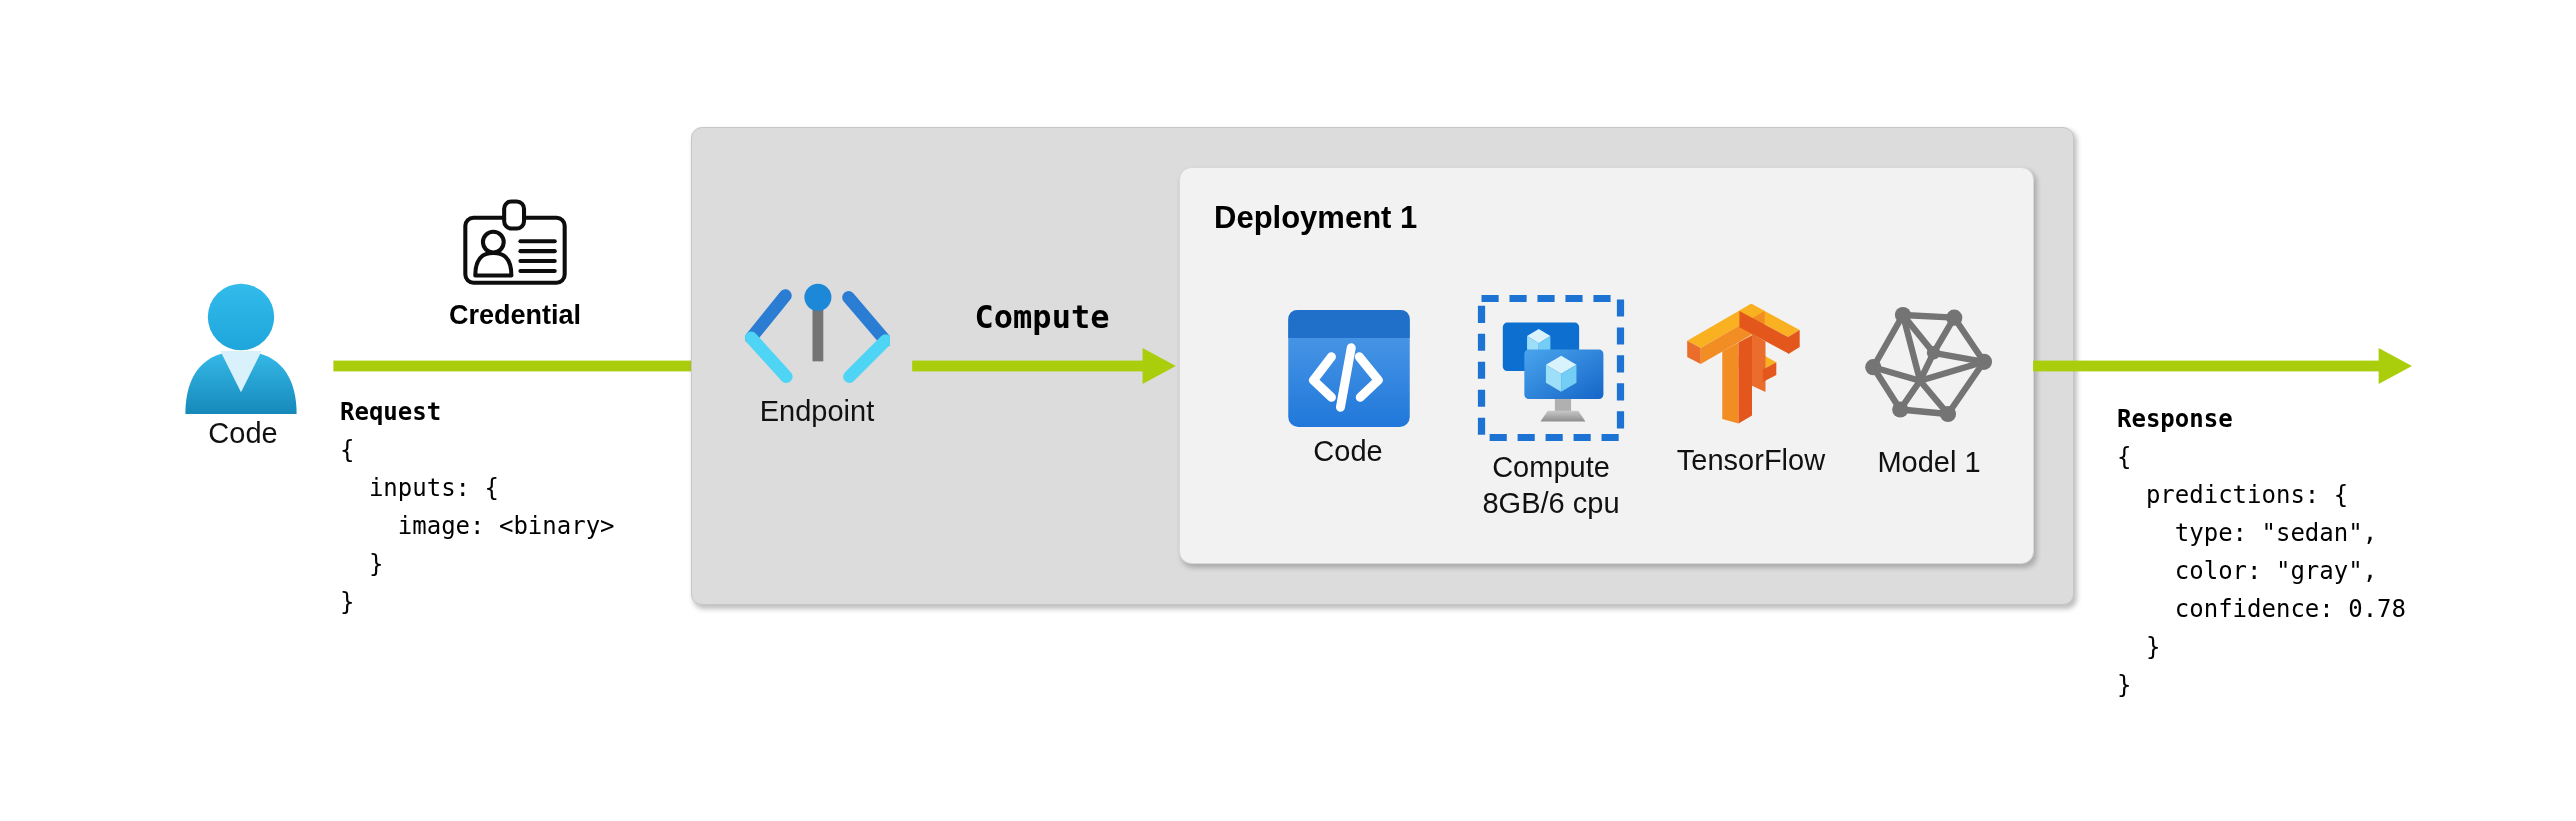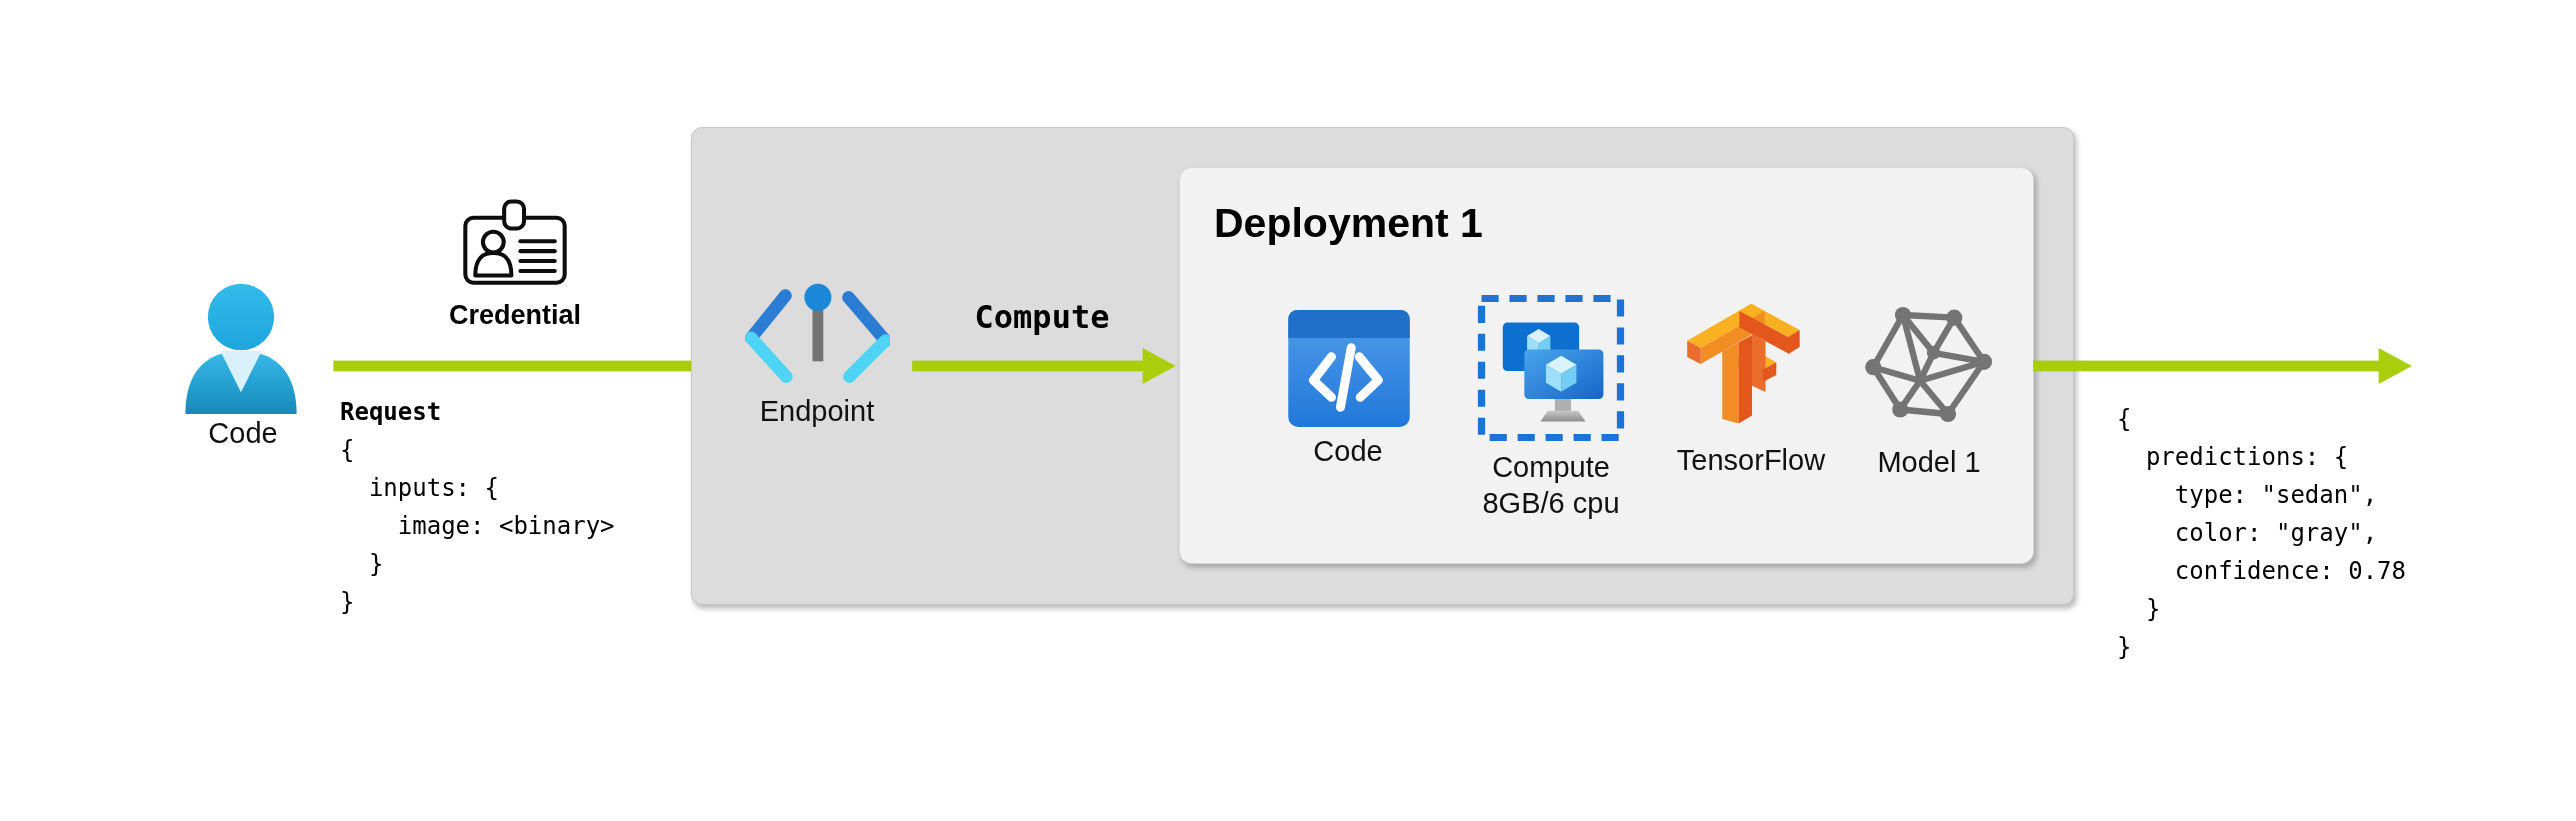--- a/index.html
+++ b/index.html
@@ -22,21 +22,21 @@
     font-weight:bold; font-size:32px; color:#000; text-align:center;
   }
   .outer-box {
     background:#dcdcdc; border:1.8px solid #c6c6c6; border-radius:10.8px;
     box-shadow:2.7px 3.6px 5.4px rgba(0,0,0,0.25);
   }
   .inner-box {
     background:#f2f2f2; border:0.9px solid #d8d8d8; border-radius:12.6px;
     box-shadow:2.7px 3.6px 5.4px rgba(0,0,0,0.22);
   }
-  .dep-title { font-size:41px; font-weight:bold; color:#000; }
+  .dep-title { font-size:31px; font-weight:bold; color:#000; }
   svg { display:block; }
 </style>
 </head>
 <body>
 
 <div class="canvas">
 
   <svg class="abs" style="left:180px; top:279px;" width="122" height="137" viewBox="0 0 136 152">
     <defs>
       <linearGradient id="gUserHead" x1="0" y1="0" x2="0" y2="1">
@@ -203,20 +203,21 @@
     </g>
   </svg>
   <div class="abs node-label" style="left:1839px; top:447px; width:180px;">Model 1</div>
 
   <svg class="abs" style="left:2033px; top:348px;" width="379" height="36" viewBox="0 0 421 40">
     <rect x="0" y="14" width="386" height="12" fill="#abce0c"></rect>
     <polygon points="384,0 421,20 384,40" fill="#abce0c"></polygon>
   </svg>
 
   <div class="abs" style="left:2117px; top:400px;">
+    <div class="mono mono-title">Response</div>
     <div class="mono">{
   predictions: {
     type: "sedan",
     color: "gray",
     confidence: 0.78
   }
 }</div>
   </div>
 
 </div>

